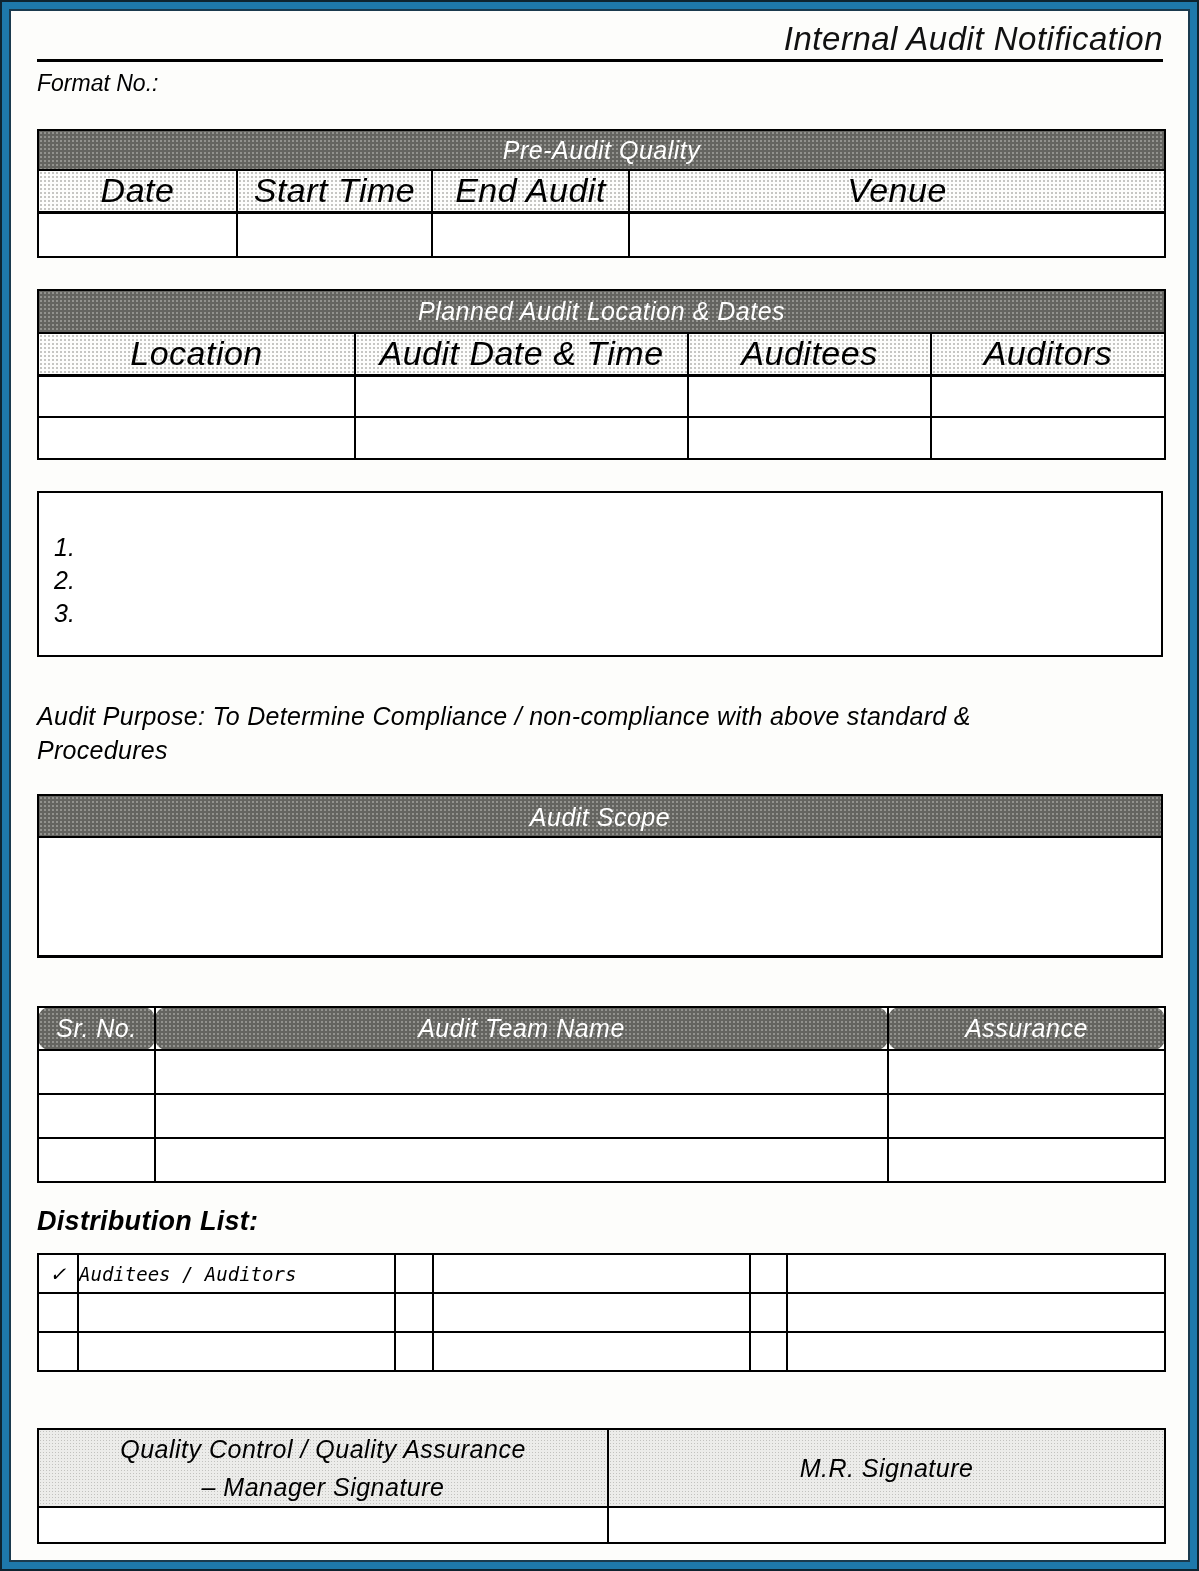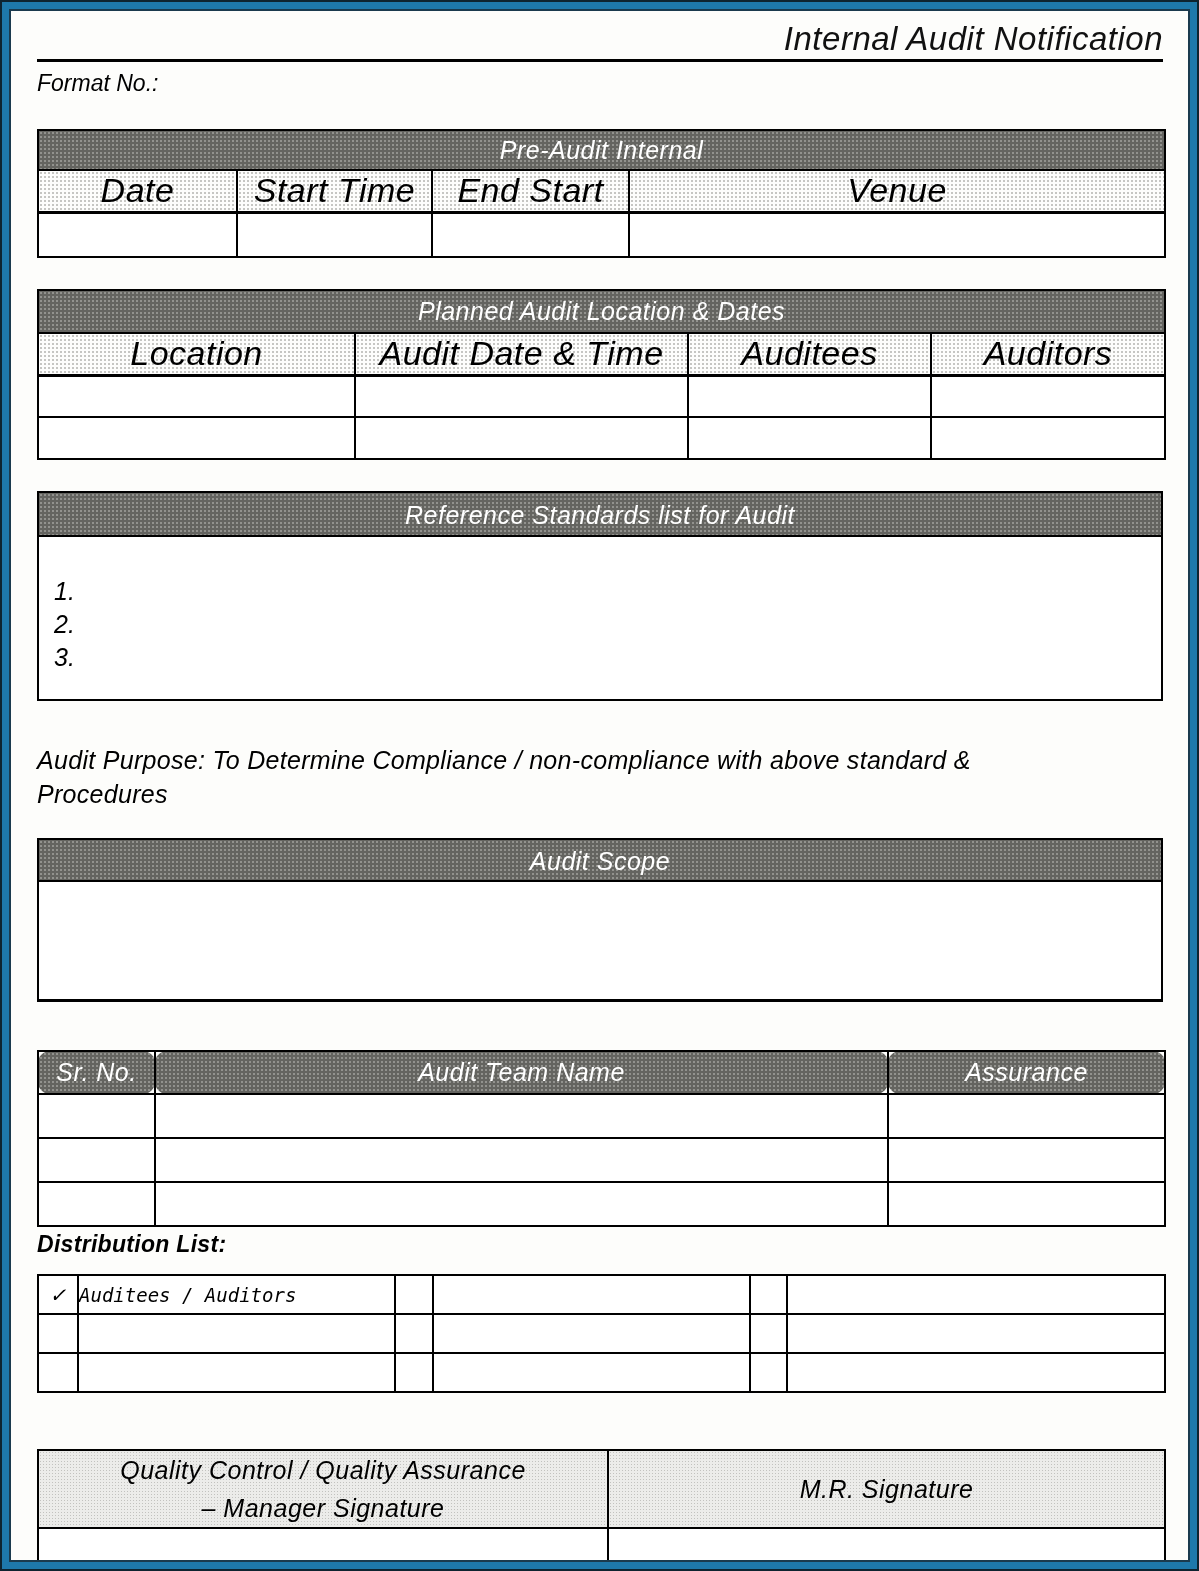--- a/index.html
+++ b/index.html
@@ -81,21 +81,21 @@
   .purpose { margin: 42px 0 0 0; font-size: 25px; line-height: 34px; white-space: pre-line; letter-spacing: 0.3px; }
 
   .scope-box { margin-top: 27px; border: 2px solid #000; border-bottom: 3px solid #000; }
   .scope-hd { height: 42px; line-height: 42px; border-bottom: 2px solid #000; }
   .scope-body { height: 117px; background: #fff; }
 
   .t-team { margin-top: 48px; }
   .t-team .hd-row td { height: 43px; border-radius: 12px; }
   .t-team .in-row td { height: 44px; background: #fff; }
 
-  .dist-label { margin-top: 4px; font-size: 23px; font-weight: bold; letter-spacing: 0.3px; }
+  .dist-label { margin-top: 23px; font-size: 27px; font-weight: bold; letter-spacing: 0.3px; }
 
   .t-dist { margin-top: 16px; }
   .t-dist td { height: 39px; background: #fff; }
   .t-dist .check-cell { text-align: center; font-size: 20px; }
   .t-dist .mono-cell {
     font-family: "DejaVu Sans Mono", "Liberation Mono", monospace;
     font-size: 19px;
   }
 
   .t-sig { margin-top: 56px; }
@@ -117,26 +117,26 @@
 
           <table class="t-pre">
             <colgroup>
                 <col style="width:199px">
                 <col style="width:195px">
                 <col style="width:197px">
                 <col style="width:536px">
               </colgroup>
             <tbody>
                 <tr class="hd-row">
-              <td class="dark-hd" colspan="4">Pre-Audit Internal</td>
+              <td class="dark-hd" colspan="4">Pre-Audit Quality</td>
             </tr>
             <tr class="col-row">
               <td class="light-hd">Date</td>
               <td class="light-hd">Start Time</td>
-              <td class="light-hd">End Start</td>
+              <td class="light-hd">End Audit</td>
               <td class="light-hd">Venue</td>
             </tr>
             <tr class="in-row">
               <td></td>
               <td></td>
               <td></td>
               <td></td>
             </tr>
           </tbody>
             </table>
@@ -167,21 +167,20 @@
             <tr class="in-row">
               <td></td>
               <td></td>
               <td></td>
               <td></td>
             </tr>
           </tbody>
             </table>
 
           <div class="ref-box">
-            <div class="dark-hd ref-hd">Reference Standards list for Audit</div>
             <div class="ref-body">
               <div class="ref-item">1.</div>
               <div class="ref-item">2.</div>
               <div class="ref-item">3.</div>
             </div>
           </div>
 
           <p class="purpose">Audit Purpose: To Determine Compliance / non-compliance with above standard &amp;
 Procedures</p>
 

